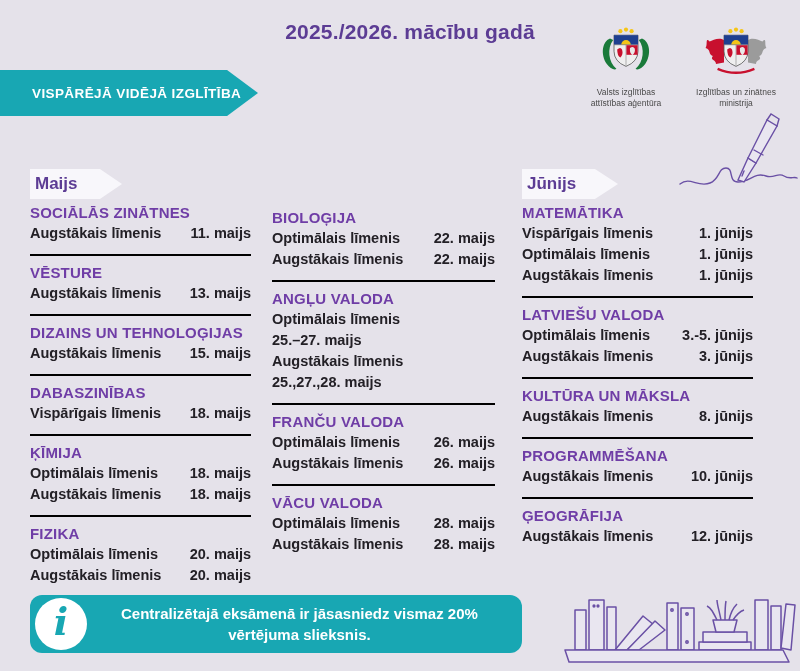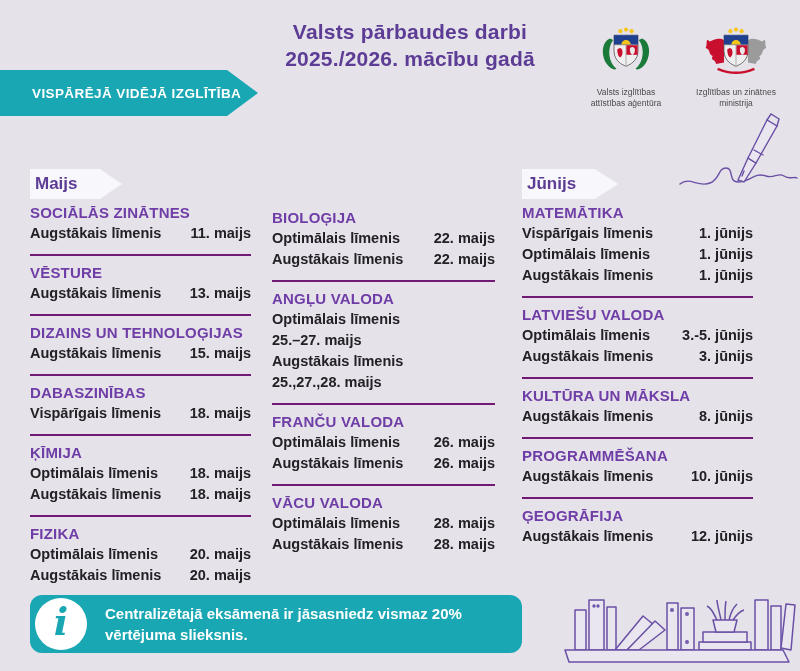--- a/index.html
+++ b/index.html
@@ -28,47 +28,46 @@
     display:flex;align-items:center;}
   .month-ribbon span{color:#5c3c94;font-weight:700;font-size:17px;padding-left:5px;}
   .ribbon-may{top:169px;left:30px;width:92px;}
   .ribbon-june{top:169px;left:522px;width:96px;}
 
   
   .col{position:absolute;}
   .col1{left:30px;top:196px;width:221px;}
   .col2{left:272px;top:201px;width:223px;}
   .col3{left:522px;top:196px;width:231px;}
-  .section{padding:7px 0 10px;border-bottom:2px solid #701a75;}
+  .section{padding:7px 0 10px;border-bottom:2px solid #000000;}
   .section:last-child{border-bottom:none;}
   .subject{color:#6f3da6;font-weight:700;font-size:15px;line-height:20px;letter-spacing:.2px;}
   .row{display:flex;justify-content:space-between;align-items:flex-start;
     color:#232026;font-weight:700;font-size:14.5px;line-height:21px;}
   .row .date{white-space:nowrap;}
 
   
   .footer-banner{position:absolute;top:595px;left:30px;width:492px;height:58px;background:#18a7b3;
     border-radius:12px;display:flex;align-items:center;}
   .info-circle{width:52px;height:52px;border-radius:50%;background:#fff;margin-left:5px;flex:0 0 auto;
     display:flex;align-items:center;justify-content:center;}
   .info-circle span{font-family:"DejaVu Serif",serif;font-style:italic;font-weight:700;
     color:#18a7b3;font-size:38px;line-height:38px;transform:translateY(-2px);}
-  .footer-text{color:#fff;font-weight:700;font-size:15px;line-height:21px;margin-left:18px;}
+  .footer-text{color:#fff;font-weight:700;font-size:15px;line-height:21px;margin-left:34px;text-align:center;}
 
   .illus{position:absolute;}
   .pen-illus{top:110px;left:678px;}
   .shelf-illus{top:580px;left:553px;}
 </style>
 </head>
 <body>
 
 <div class="page">
 
   <div class="title">
-    <div>Valsts pārbaudes darbi</div>
     <div>2025./2026. mācību gadā</div>
   </div>
 
   <div class="logos">
     <div class="logo">
       <span>
         <svg width="64" height="52" viewBox="0 0 80 62">
           <circle cx="33" cy="5" r="2.6" fill="#f5c518"></circle>
             <circle cx="40" cy="3" r="2.6" fill="#f5c518"></circle>
             <circle cx="47" cy="5" r="2.6" fill="#f5c518"></circle>

